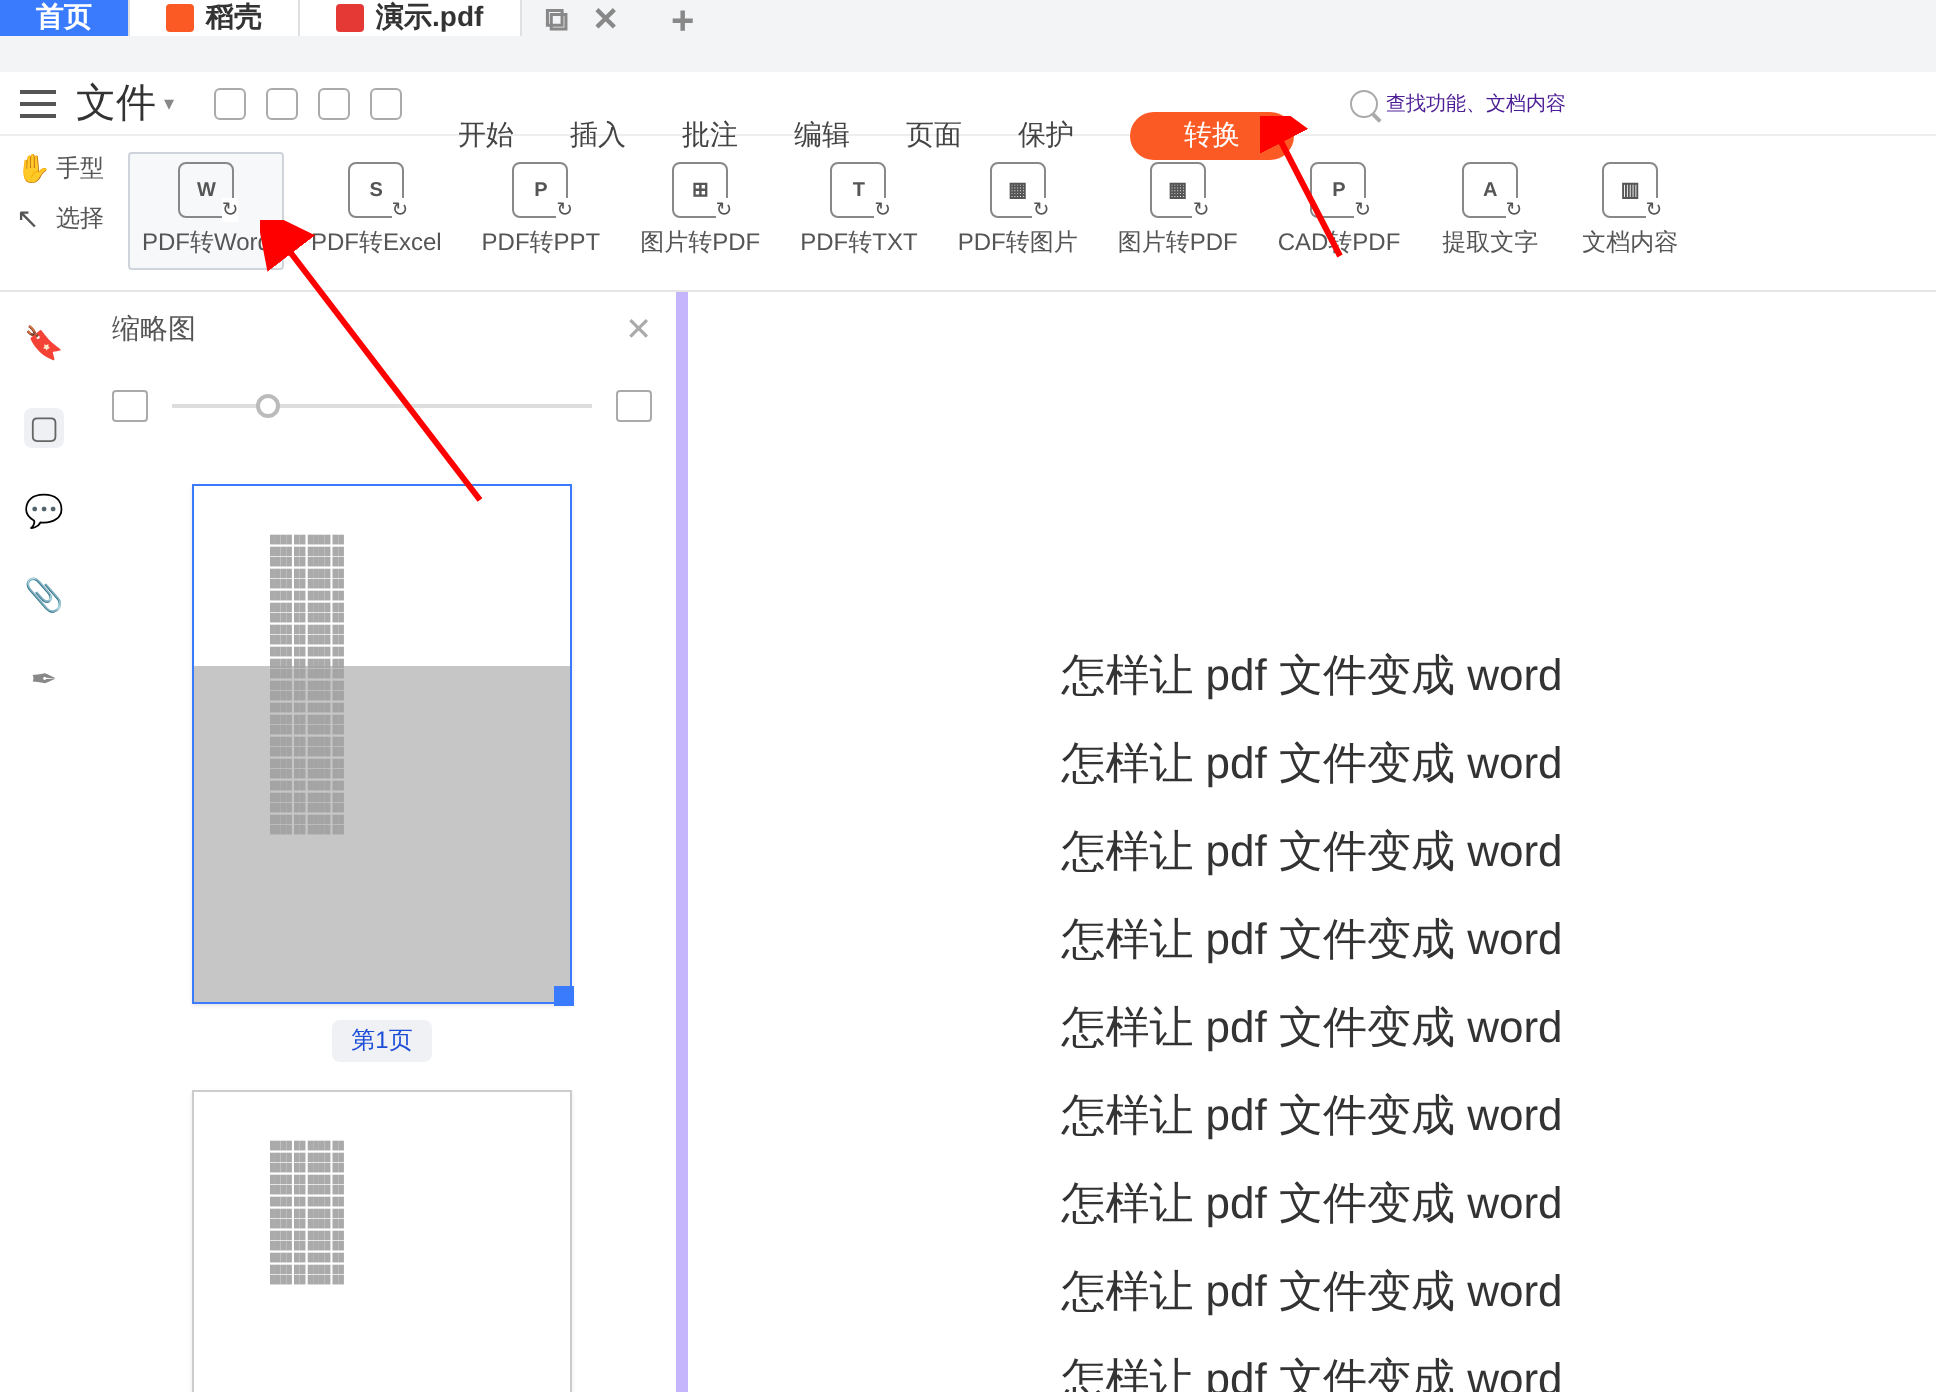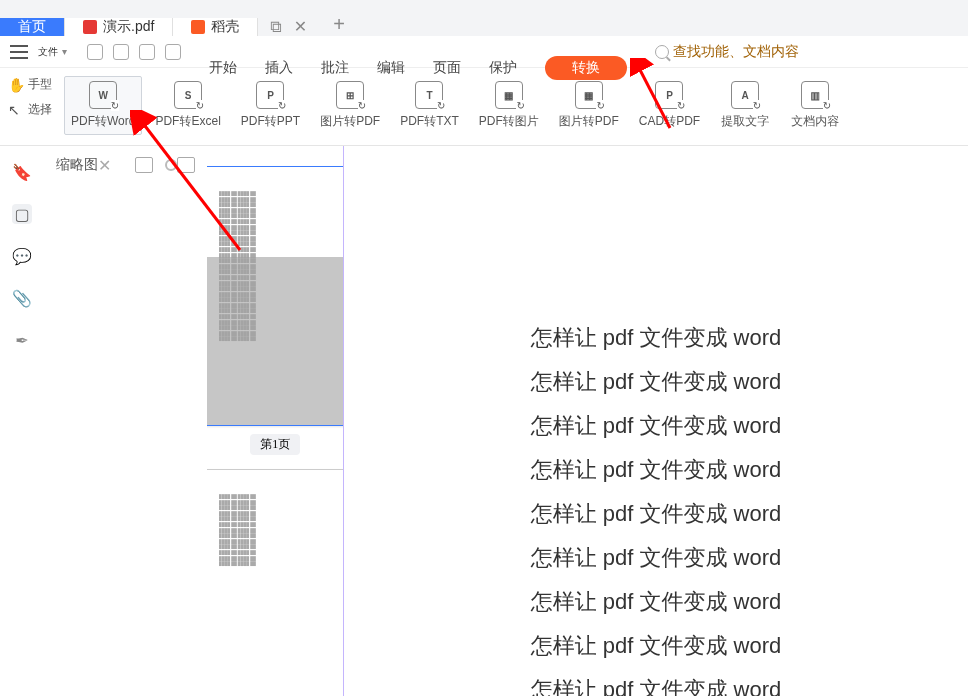--- a/index.html
+++ b/index.html
@@ -1,101 +1,101 @@
 <!DOCTYPE html>
 <html><head>
 <meta charset="utf-8">
 <style>
 * { box-sizing: border-box; margin: 0; padding: 0; }
 body { font-family: "Microsoft YaHei", Arial, sans-serif; background: #fff; color: #333; width: 968px; height: 696px; overflow: hidden; position: relative; }
 
 
-.tab-bar { height: 36px; background: #f3f4f6; display: flex; align-items: flex-end; position: relative; }
+.tab-bar { height: 36px; background: #f3f4f6; display: flex; align-items: flex-start; position: relative; font-weight: bold; }
 .tab { display: flex; align-items: center; padding: 0 18px; font-size: 14px; gap: 6px; border-right: 1px solid #e0e0e0; position: relative; }
 .tab-home { background: #3a7bfd; color: #fff; }
 .tab-docer { background: #fff; }
 .tab-file { background: #fff; }
 .tab .icon-sq { width: 14px; height: 14px; display: inline-block; }
 .tab-docer .icon-sq { background: #fb5a24; border-radius: 2px; }
 .tab-file .icon-sq { background: #e53935; border-radius: 2px; }
 .tab-controls { display: flex; align-items: center; gap: 12px; padding: 0 12px; color: #888; font-size: 16px; }
 .tab-controls span { cursor: pointer; }
 .tab-add { padding: 0 14px; display: flex; align-items: center; font-size: 20px; color: #888; }
 
 
 .menu-bar { height: 32px; display: flex; align-items: center; padding: 0 10px; gap: 8px; border-bottom: 1px solid #eee; }
 .menu-left { display: flex; align-items: center; gap: 10px; }
 .menu-icon { width: 18px; height: 14px; display: flex; flex-direction: column; justify-content: space-between; }
 .menu-icon span { height: 2px; background: #555; }
-.menu-file { font-size: 10px; color: #333; display: flex; align-items: center; gap: 2px; }
+.menu-file { font-size: 20px; color: #333; display: flex; align-items: center; gap: 2px; }
 .menu-file::after { content: "▾"; font-size: 10px; color: #888; margin-left: 2px; }
 .menu-qat { display: flex; align-items: center; gap: 10px; margin-left: 10px; }
 .menu-qat .qat-icon { width: 16px; height: 16px; border: 1px solid #aaa; border-radius: 3px; }
 .menu-tabs { display: flex; align-items: center; margin-left: 20px; gap: 28px; font-size: 14px; color: #444; }
 .menu-tabs .mitem { cursor: pointer; margin-top: 32px; }
 .menu-tabs .mitem-active { background: #fb5a24; color: #fff; padding: 3px 27px; border-radius: 12px; }
-.menu-search { margin-left: 20px; display: flex; align-items: center; color: #a16207; font-size: 14px; gap: 4px; }
+.menu-search { margin-left: 20px; display: flex; align-items: center; color: #4c1d95; font-size: 10px; gap: 4px; }
 .search-ic { width: 14px; height: 14px; border: 1.5px solid #aaa; border-radius: 50%; position: relative; }
 .search-ic::after { content: ""; position: absolute; width: 5px; height: 1.5px; background: #aaa; bottom: -2px; right: -3px; transform: rotate(45deg); }
 
 
 .ribbon-wrap { display: flex; }
 .ribbon-left { width: 60px; padding: 6px 0; display: flex; flex-direction: column; align-items: center; gap: 4px; font-size: 12px; color: #555; border-bottom: 1px solid #e5e5e5; }
-.ribbon-left .tool-row { display: flex; align-items: center; gap: 4px; padding: 2px 6px; }
+.ribbon-left .tool-row { display: flex; align-items: flex-start; gap: 4px; padding: 2px 6px; }
 .ribbon-left .tool-ic { width: 16px; height: 16px; display: inline-block; }
 .hand-ic::before { content: "✋"; font-size: 14px; }
 .select-ic::before { content: "↖"; font-size: 14px; }
 .ribbon { flex: 1; display: flex; align-items: flex-end; padding: 8px 4px 10px; gap: 6px; overflow: hidden; border-bottom: 1px solid #e5e5e5; }
 .rbtn { display: flex; flex-direction: column; align-items: center; justify-content: flex-end; padding: 4px 6px; font-size: 12px; color: #555; cursor: pointer; border: 1px solid transparent; min-width: 64px; }
 .rbtn.selected { border-color: #cfd4db; background: #f7f8fa; border-radius: 2px; }
 .rbtn .ric { width: 28px; height: 28px; margin-bottom: 4px; display: flex; align-items: center; justify-content: center; font-size: 18px; color: #555; border: 1.5px solid #888; border-radius: 4px; position: relative; }
 .rbtn .ric::after { content: "↻"; position: absolute; right: -3px; bottom: -3px; font-size: 10px; background: #fff; }
 .rbtn .ric span { font-size: 10px; font-weight: bold; }
 
 
 .body-area { position: absolute; top: 146px; bottom: 0; left: 0; right: 0; display: flex; }
 .sidebar { width: 44px; background: #fff; display: flex; flex-direction: column; align-items: center; padding-top: 16px; gap: 22px; }
 .sidebar .sic { width: 20px; height: 20px; display: flex; align-items: center; justify-content: center; color: #888; font-size: 16px; cursor: pointer; }
 .sidebar .sic.active { color: #666; background: #eef0f3; border-radius: 4px; padding: 2px; }
-.thumb-panel { width: 300px; background: #fff; border-right: 1px solid #c4b5fd; display: flex; flex-direction: row; font-family: Liberation Serif, serif; }
+.thumb-panel { width: 300px; background: #fff; border-right: 6px solid #c4b5fd; display: flex; flex-direction: column; }
 .thumb-header { height: 38px; display: flex; align-items: center; justify-content: space-between; padding: 0 12px; font-size: 14px; color: #555; }
 .thumb-close { font-size: 16px; color: #aaa; cursor: pointer; }
 .thumb-tools { height: 38px; display: flex; align-items: center; justify-content: space-between; padding: 0 12px; }
 .thumb-tools .tic { width: 18px; height: 16px; border: 1.5px solid #aaa; border-radius: 2px; }
 .slider { flex: 1; margin: 0 12px; height: 2px; background: #ddd; position: relative; }
 .slider .knob { position: absolute; left: 20%; top: -5px; width: 12px; height: 12px; border-radius: 50%; background: #fff; border: 2px solid #bbb; }
 .thumb-list { flex: 1; overflow: auto; padding: 20px 10px; display: flex; flex-direction: column; align-items: center; gap: 14px; }
 .thumb-page-wrap { display: flex; flex-direction: column; align-items: center; gap: 8px; }
 .thumb-page { width: 190px; height: 260px; background: #fff; border: 1px solid #ccc; box-shadow: 0 1px 2px rgba(0,0,0,0.1); display: flex; flex-direction: column; align-items: center; padding-top: 24px; font-size: 4px; color: #aaa; line-height: 1.4; position: relative; }
 .thumb-page.selected { border: 1.5px solid #3a7bfd; }
 .thumb-page.selected::after { content: ""; position: absolute; right: -2px; bottom: -2px; width: 10px; height: 10px; background: #3a7bfd; }
 .thumb-overlay-gray { position: absolute; left: 0; right: 0; top: 35%; bottom: 0; background: rgba(160,160,160,0.6); }
 .thumb-page .textblock { width: 60%; }
 .thumb-page .textblock div { white-space: nowrap; overflow: hidden; }
-.page-label { font-size: 12px; color: #000000; background: #f0f1f4; padding: 2px 10px; border-radius: 4px; }
+.page-label { font-size: 12px; color: #1d4ed8; background: #f0f1f4; padding: 2px 10px; border-radius: 4px; }
 .content { flex: 1; background: #fff; display: flex; flex-direction: column; align-items: center; padding-top: 170px; font-size: 22px; line-height: 2; color: #333; }
 
 
 .arrow { position: absolute; pointer-events: none; }
 .arrow svg { display: block; }
 </style>
 </head>
 <body>
 
 <div class="tab-bar">
   <div class="tab tab-home">
     <span>首页</span>
   </div>
+  <div class="tab tab-docer">
+    <span class="icon-sq"></span>
+    <span>稻壳</span>
+  </div>
   <div class="tab tab-file">
     <span class="icon-sq"></span>
     <span>演示.pdf</span>
-  </div>
-  <div class="tab tab-docer">
-    <span class="icon-sq"></span>
-    <span>稻壳</span>
   </div>
   <div class="tab-controls">
     <span>⧉</span>
     <span>✕</span>
   </div>
   <div class="tab-add">+</div>
 </div>
 
 <div class="menu-bar">
   <div class="menu-left">

